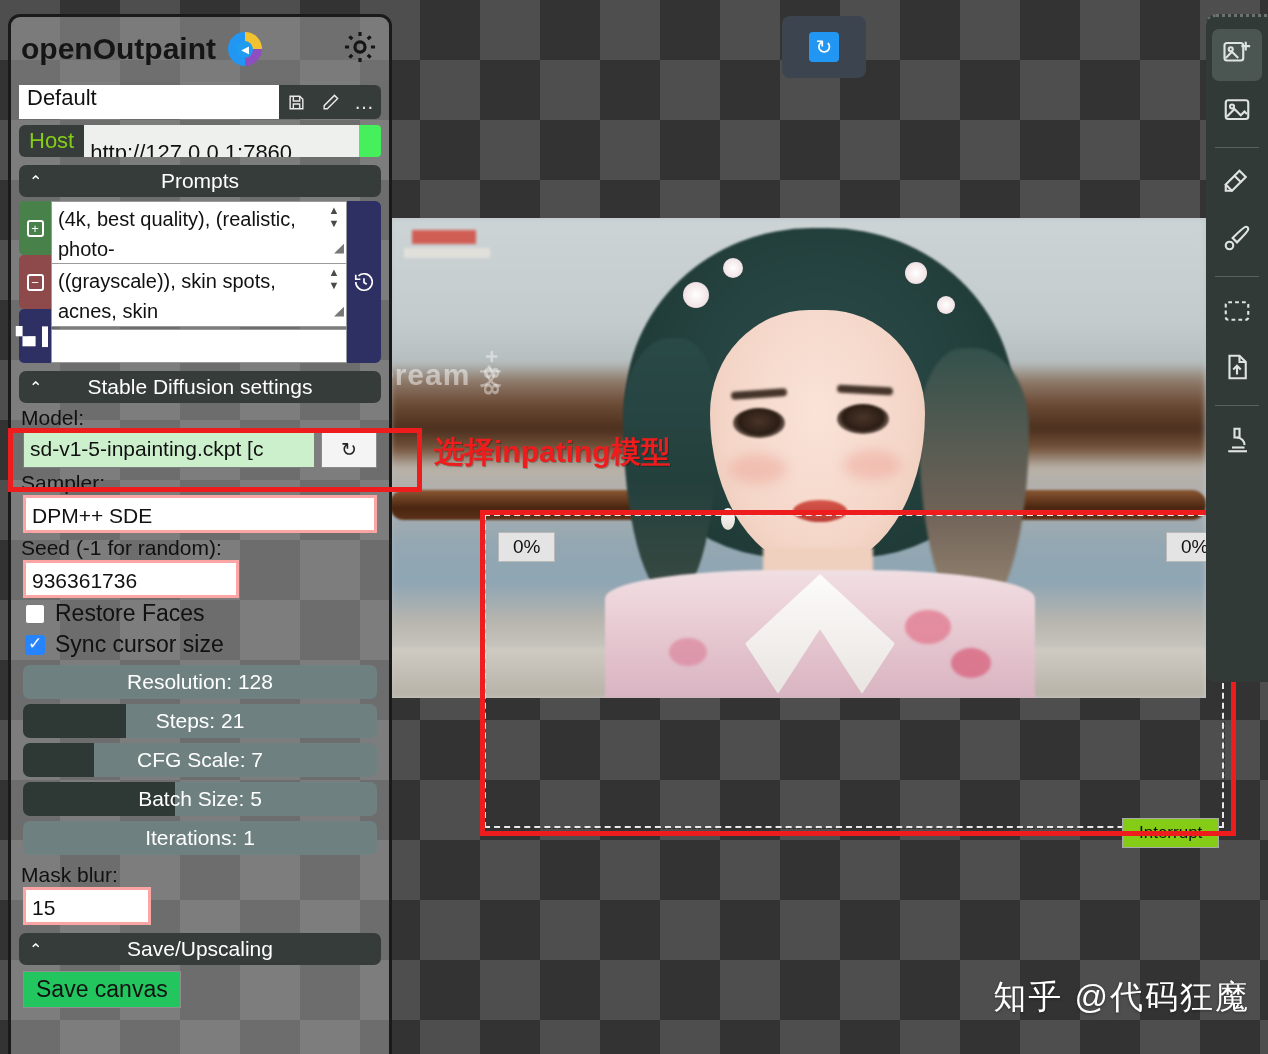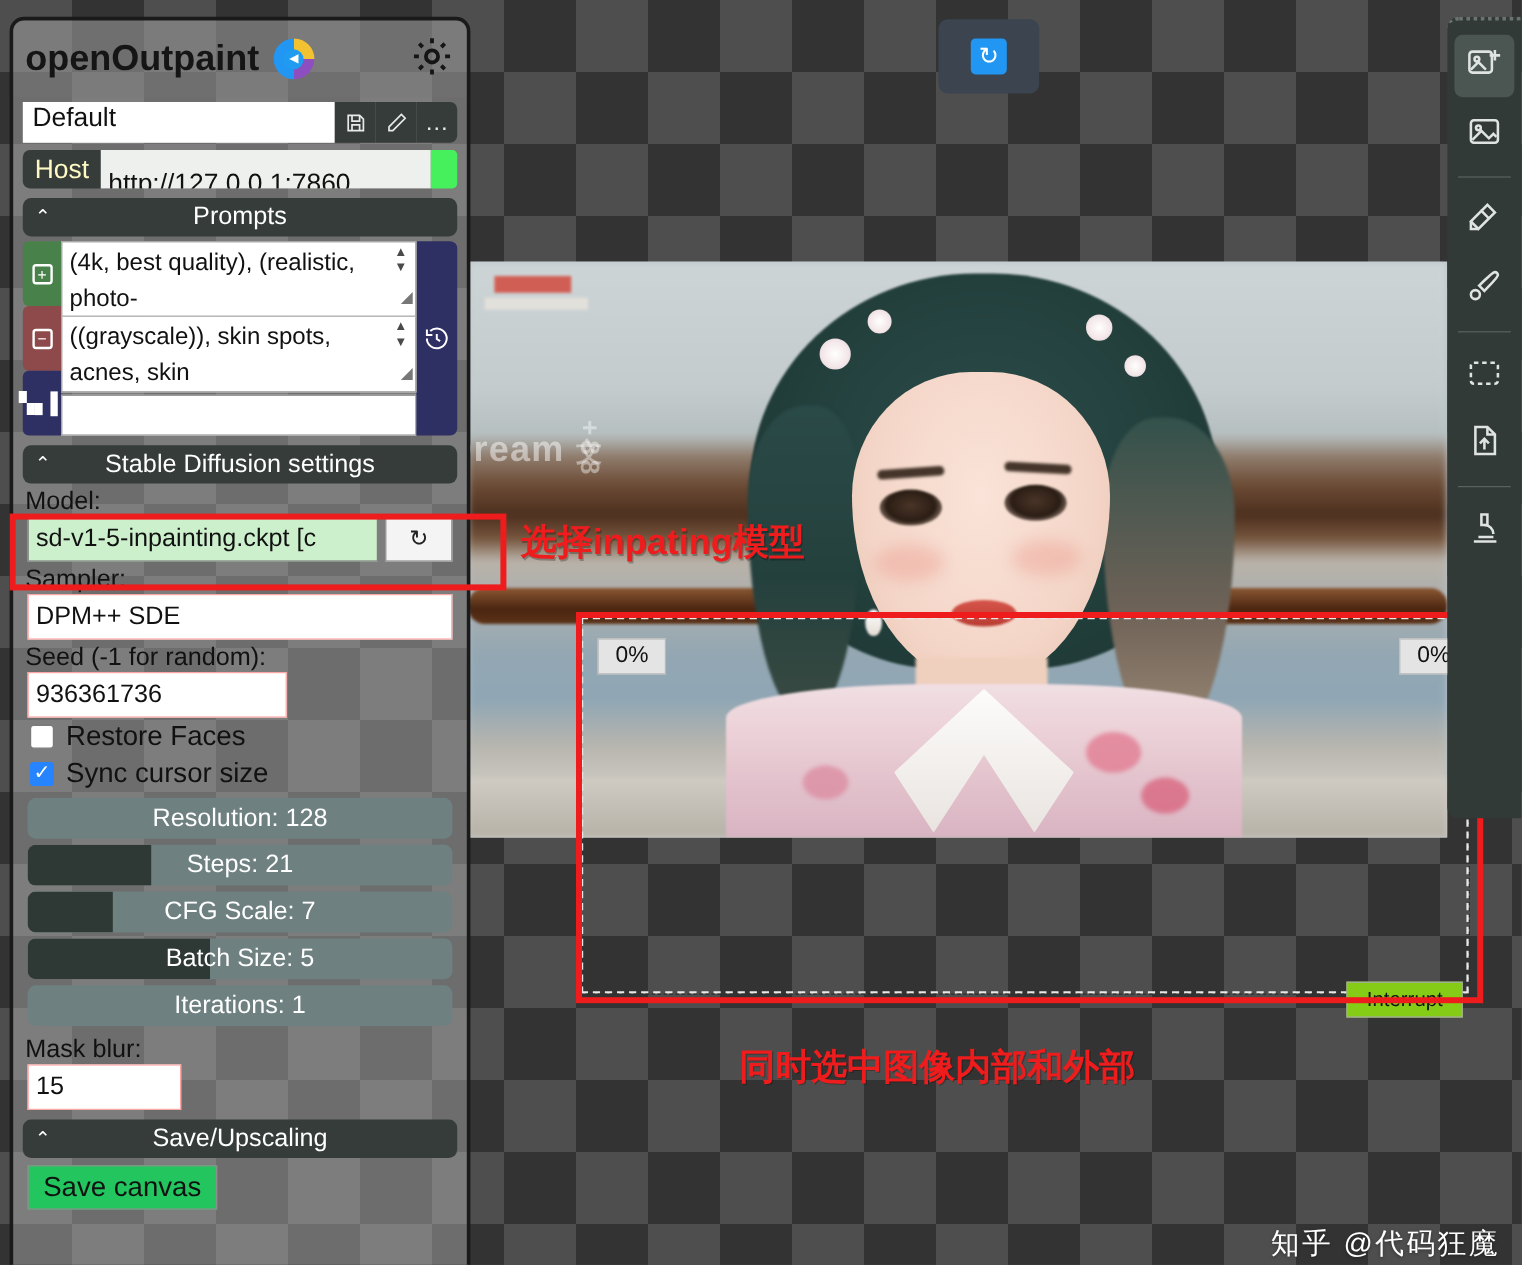--- a/index.html
+++ b/index.html
@@ -224,21 +224,21 @@
   .ic-btn {
     width: 34px; height: 34px; background: #353c3a; color: #e9e9e9;
     display:flex; align-items:center; justify-content:center;
   }
   .ic-btn:first-of-type { border-radius: 0; }
   .ic-btn svg { width:19px; height:19px; stroke:#e9e9e9; fill:none; stroke-width:1.8; }
   .ic-btn.last { border-radius: 0 6px 6px 0; font-size: 20px; }
 
   .host-row { margin-top: 6px; }
   .host-tag {
-    background: #353c3a; color: #fef9c3; font-size: 22px;
+    background: #353c3a; color: #84cc16; font-size: 22px;
     padding: 3px 10px; border-radius: 6px 0 0 6px;
   }
   .host-val {
     flex: 1; background: #eef0ee; color: #111; font-size: 22px;
     padding: 15px 6px; height: 32px; line-height: 26px;
     white-space: nowrap; overflow: hidden;
   }
   .host-led { width: 22px; height: 32px; background: #46f05c; border-radius: 0 4px 4px 0; }
 
   .section-bar {
@@ -286,21 +286,21 @@
   .model-select {
     flex: 1; background: #ccf0cc; border: 1px solid #7e7e7e; height: 38px;
     font-size: 21px; color: #111; padding: 0 6px; line-height: 36px;
     white-space: nowrap; overflow: hidden;
   }
   .model-refresh {
     width: 56px; height: 38px; background: #f4f4f4; border: 1px solid #8a8a8a;
     display:flex; align-items:center; justify-content:center; color:#222; font-size:19px;
   }
   .text-input {
-    margin: 0 12px; background: #fff; border: 1px solid #fca5a5; height: 38px;
+    margin: 0 12px; background: #fff; border: 3px solid #fca5a5; height: 38px;
     font-size: 21px; color: #111; padding: 0 6px; line-height: 36px;
     font-family: "Liberation Sans", sans-serif;
   }
   .seed-input { width: 216px; }
   .mask-input { width: 128px; }
 
   .cbrow { display: flex; align-items: center; padding: 2px 0 2px 14px; gap: 10px; }
   .cb { width: 20px; height: 20px; background:#fff; border: 1px solid #7a7a7a; border-radius: 3px; }
   .cb.on { background: #2684ff; border-color:#2684ff; position: relative; }
   .cb.on::after {
@@ -316,22 +316,22 @@
   .slider .fill { position: absolute; left:0; top:0; bottom:0; background:#2e3835; }
   .slider .txt { position: relative; color:#fff; font-size: 21px; }
 
   .save-btn {
     margin: 6px 12px 0; background: #22c55e; border: 1px solid #8f8f8f;
     font-size: 23px; color: #111; padding: 4px 12px; display: inline-block;
   }
 
   
   .zhihu-wm {
-    position: absolute; right: 18px; bottom: 2px;
-    color: #fff; font-size: 24px; letter-spacing: 2px;
+    position: absolute; right: 18px; bottom: 34px;
+    color: #fff; font-size: 33px; letter-spacing: 2px;
     text-shadow: 0 1px 3px rgba(0,0,0,.4);
   }
 </style>
 </head>
 <body>
 
 <div id="canvas-stage">
 
   <div class="photo">
     <div class="bg-sky"></div>
@@ -366,21 +366,20 @@
     <div class="dream-wm">Dream</div>
     <div class="dream-wm-v">文+88</div>
   </div>
 
   <div class="selection"></div>
   <div class="pct-badge pct-a">0%</div>
   <div class="pct-badge pct-b">0%</div>
   <div class="interrupt-btn">Interrupt</div>
 
   <div class="red-box rb-sel"></div>
-  <div class="red-note rn-2">同时选中图像内部和外部</div>
 
   <div class="top-refresh">
     <div class="ic">↻</div>
   </div>
 </div>
 
 <div class="rtoolbar">
   <div class="tool active">
     <span>
       <svg viewBox="0 0 24 24">

